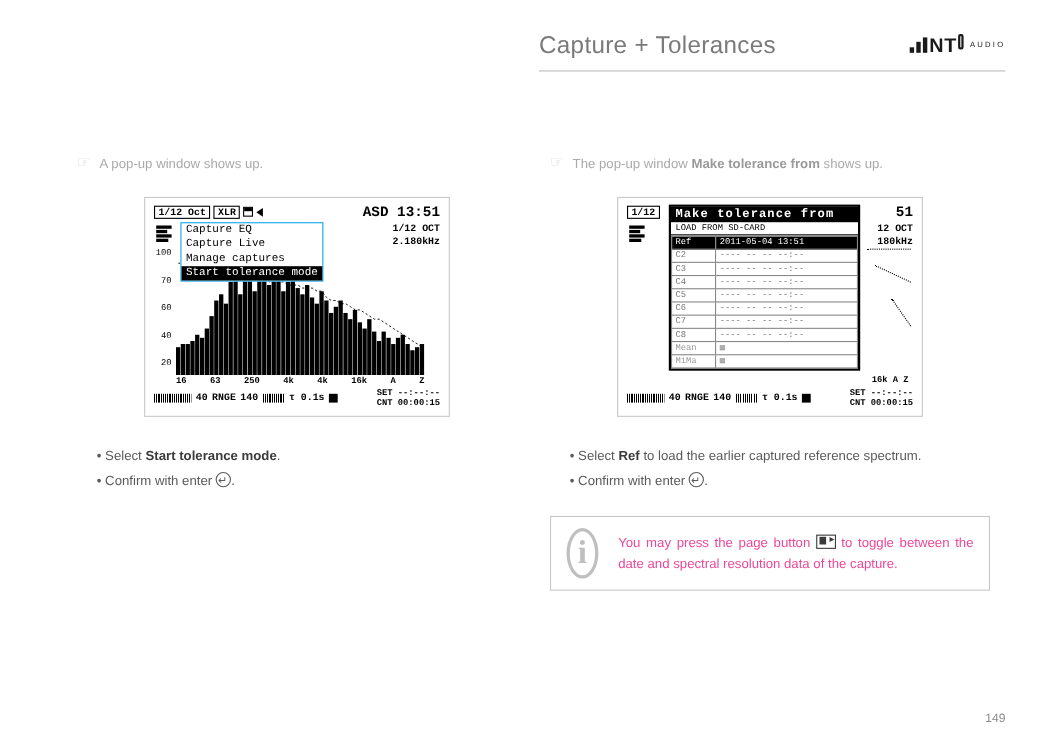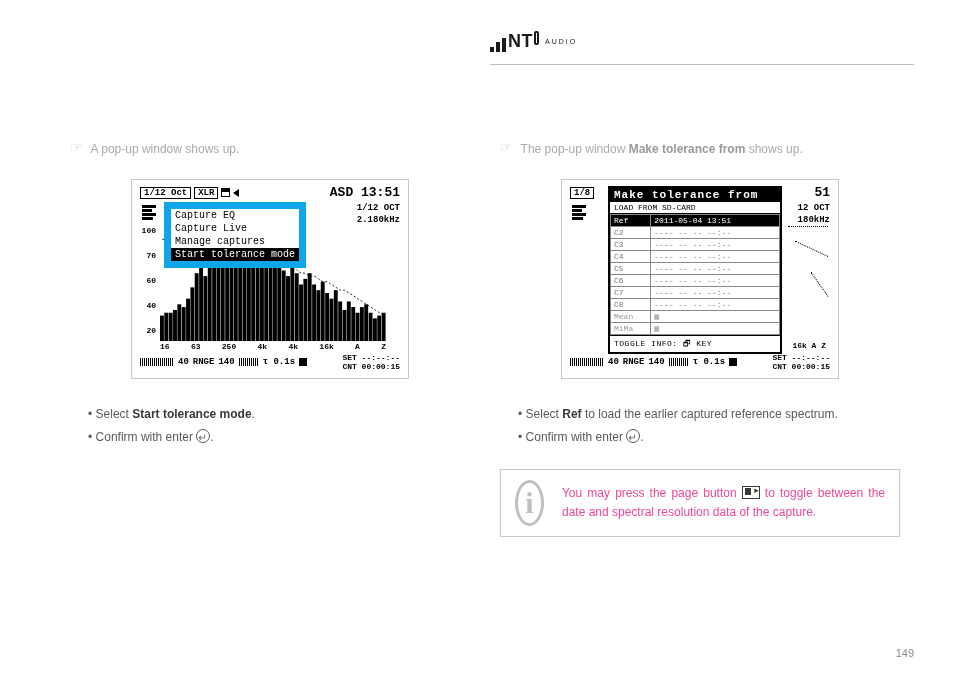--- a/index.html
+++ b/index.html
@@ -1,19 +1,19 @@
 <!DOCTYPE html>
 <html><head>
 <meta charset="utf-8">
 <style>
   html,body{margin:0;padding:0;background:#fff;font-family:Helvetica,Arial,sans-serif;color:#7a7a7a}
   .page{width:954px;height:673px;position:relative;box-sizing:border-box}
   .header{position:absolute;left:490px;right:40px;top:18px;height:46px;border-bottom:1px solid #bdbdbd;display:flex;align-items:center;justify-content:space-between}
   .header-title{font-size:22px;font-weight:300;letter-spacing:.3px;color:#7a7a7a}
-  .logo{display:flex;align-items:flex-end;gap:2px}
+  .logo{display:flex;align-items:center;gap:2px}
   .logo .bars{display:flex;align-items:flex-end;gap:2px;height:14px}
   .logo .bars span{width:4px;background:#1a1a1a}
   .logo .nt{font-weight:800;color:#1a1a1a;font-size:18px;letter-spacing:.5px;display:flex;align-items:flex-start}
   .logo .i{display:inline-block;width:5px;height:14px;border-radius:2px;margin:0 0 0 1px;border:2px solid #1a1a1a;box-sizing:border-box}
   .logo .audio{font-size:7px;letter-spacing:2px;color:#1a1a1a;margin-left:4px;align-self:center}
   .col{position:absolute;top:140px;width:400px}
   .col.left{left:70px}
   .col.right{left:500px}
   .lead{font-size:12px;color:#aaa;line-height:1.6;display:flex;align-items:flex-start;gap:8px}
   .lead b{color:#9a9a9a}
@@ -21,26 +21,26 @@
   .lcd{margin:20px auto 24px;width:278px;height:200px;border:1px solid #c8c8c8;background:#fff;padding:6px;box-sizing:border-box;font-family:"Courier New",monospace;color:#000}
   .lcd img,.lcd svg{display:block}
   .lcd-inner{width:100%;height:100%;position:relative;font-size:9px}
   .lcd-top{position:absolute;left:2px;top:0;right:2px;height:13px;display:flex;align-items:center;gap:3px;font-weight:bold}
   .chip{border:1px solid #000;padding:0 3px;font-size:9px;line-height:10px;background:#fff}
   .disk{width:9px;height:9px;border:1px solid #000;box-sizing:border-box;position:relative}
   .disk::after{content:"";position:absolute;left:0;top:0;width:100%;height:3px;background:#000}
   .spk{width:0;height:0;border-top:4px solid transparent;border-bottom:4px solid transparent;border-right:6px solid #000}
   .rt{margin-left:auto;font-size:13px}
   .legend{position:absolute;right:2px;top:16px;font-size:9px;text-align:right;line-height:12px;font-weight:bold}
-  .popup{position:absolute;background:#fff;border:7px solid #0ea5e9;font-size:10px;line-height:13px}
+  .popup{position:absolute;background:#fff;border:1px solid #0ea5e9;font-size:10px;line-height:13px}
   .popup .row{padding:0 4px;white-space:nowrap}
   .popup .row.sel{background:#000;color:#fff}
   .spectrum{position:absolute;left:22px;right:16px;top:42px;bottom:30px}
   .yaxis{position:absolute;left:0;top:42px;bottom:30px;width:20px}
-  .yaxis span{position:absolute;right:2px;font-size:8px;font-weight:bold;color:#000}
+  .yaxis span{position:absolute;right:2px;font-size:8px;font-weight:normal;color:#000}
   .xaxis{position:absolute;left:22px;right:16px;bottom:20px;height:10px;display:flex;justify-content:space-between;font-size:8px;font-weight:bold;color:#000}
   .lcd-foot{position:absolute;left:2px;right:2px;bottom:0;height:20px;font-size:9px;font-weight:bold;display:flex;align-items:center;gap:4px}
   .hatch{display:inline-block;width:34px;height:8px;background:repeating-linear-gradient(90deg,#000 0 1px,transparent 1px 2px)}
   .stop{width:8px;height:8px;background:#000}
   .foot-right{margin-left:auto;text-align:right;font-size:8px;line-height:9px}
   .bars-strip{position:absolute;left:4px;top:18px;width:14px}
   .bars-strip div{height:3px;margin:1px 0;background:#000}
   ul.steps{list-style:none;padding:0;margin:12px 0 0 18px;color:#5a5a5a;font-size:12px;line-height:1.9}
   ul.steps li::before{content:"• ";color:#5a5a5a}
   ul.steps b{color:#3a3a3a}
@@ -62,20 +62,21 @@
   .tol-popup tr.active td{background:#000;color:#fff}
   .tol-popup .mm td{color:#999}
   .tol-popup .tfoot{border-top:1px solid #000;padding:1px 4px;font-size:8px;letter-spacing:.5px}
   .dotline{position:absolute;border-top:1px dotted #000;height:0}
 </style>
 </head>
 <body>
 <div class="page">
 
 <div class="header">
+  <div class="header-title">Capture + Tolerances</div>
   <div class="logo">
     <div class="bars">
           <span style="height:5px"></span>
           <span style="height:10px"></span>
           <span style="height:14px"></span>
         </div>
     <div class="nt">
           <span>NT</span>
           <span class="i"></span>
         </div>
@@ -217,21 +218,21 @@
   <div class="lead">
     <span class="hand">☞</span>
     <span>
       <span>The pop-up window </span><b>Make tolerance from</b><span> shows up.</span>
     </span>
   </div>
 
   <div class="lcd">
     <div class="lcd-inner">
       <div class="lcd-top">
-        <span class="chip">1/8</span>
+        <span class="chip">1/12</span>
         <span class="rt">51</span>
       </div>
       <div class="bars-strip">
             <div></div>
             <div style="width:70%"></div>
             <div></div>
             <div style="width:80%"></div>
           </div>
       <div class="legend">
         <div>12 OCT</div>
@@ -282,21 +283,20 @@
           <tr class="mm">
                   <td>Mean</td>
                   <td>▦</td>
                 </tr>
           <tr class="mm">
                   <td>MiMa</td>
                   <td>▦</td>
                 </tr>
         </tbody>
             </table>
-        <div class="tfoot">TOGGLE INFO: 🗗 KEY</div>
       </div>
 
       <div style="position:absolute;right:6px;bottom:22px;font-size:8px;font-weight:bold">16k  A Z</div>
 
       <div class="lcd-foot">
         <span class="hatch"></span>
         <span>40</span>
         <span>RNGE</span>
         <span>140</span>
         <span class="hatch" style="width:20px"></span>

